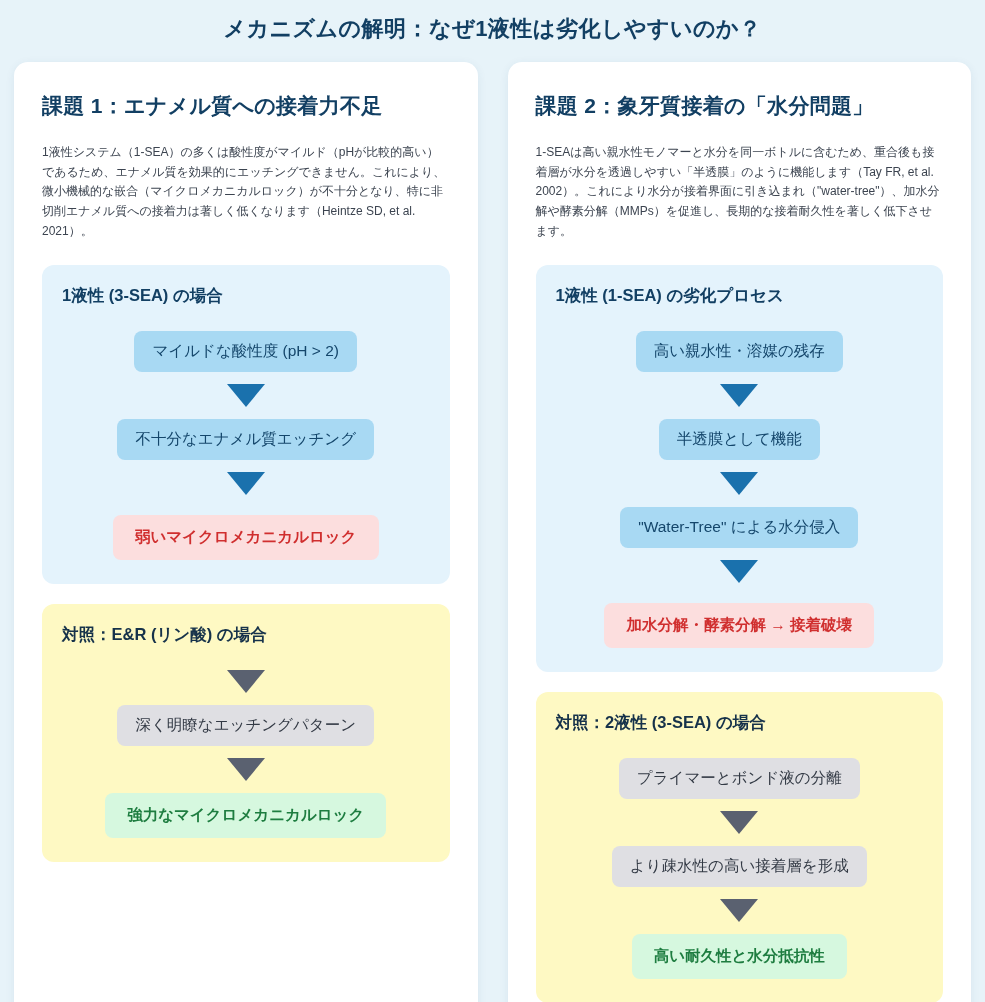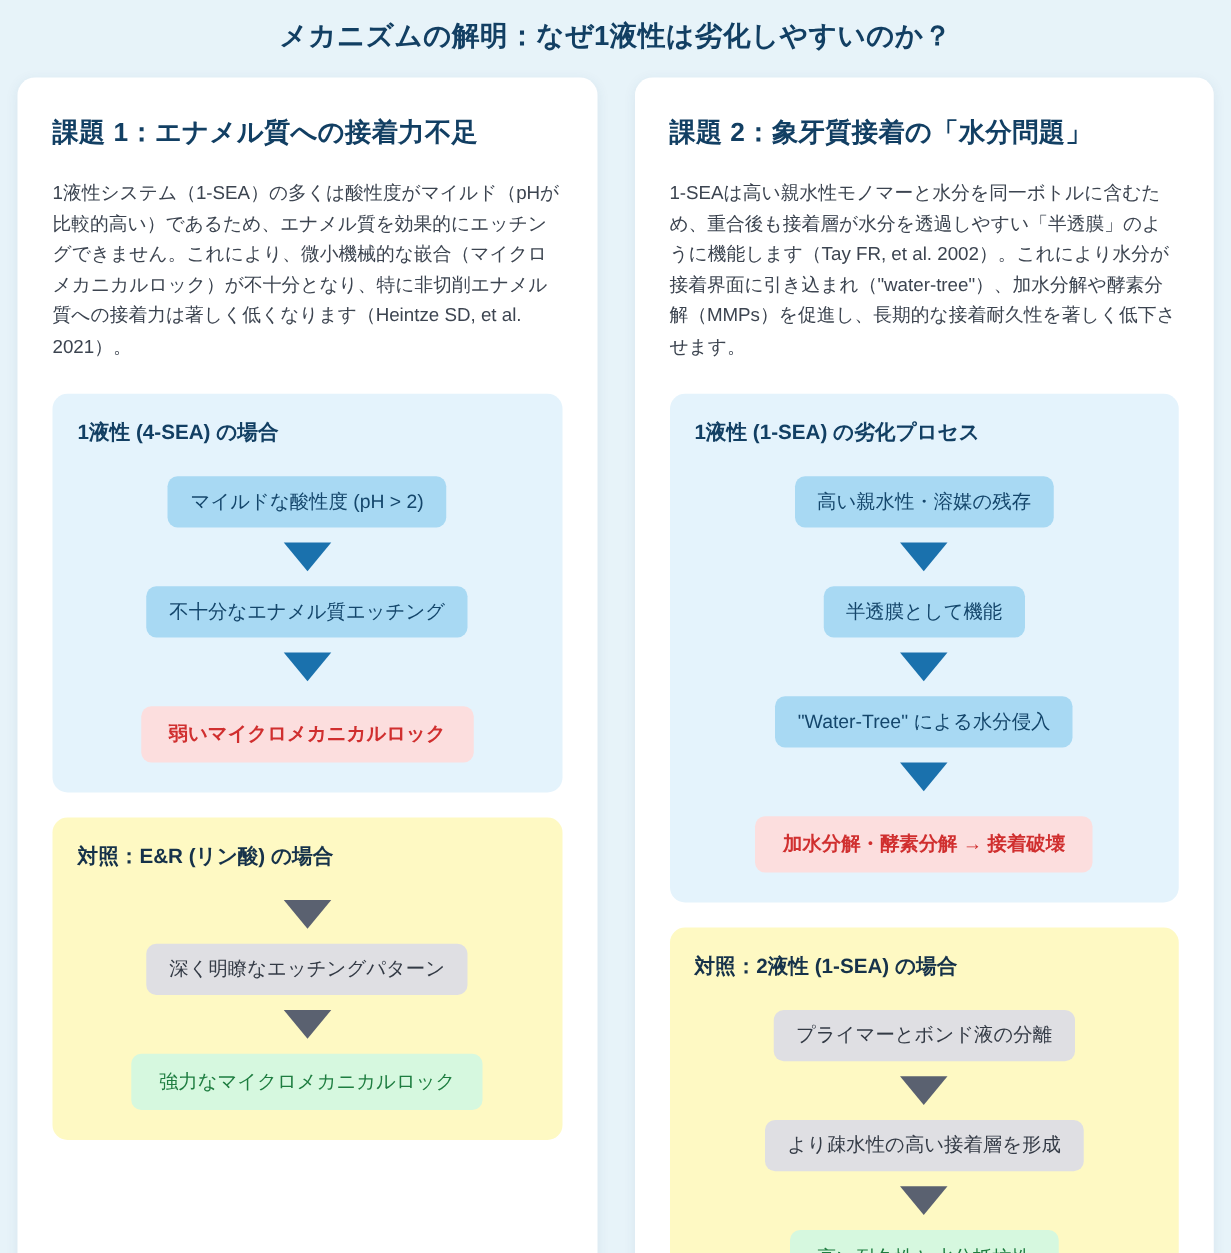--- a/index.html
+++ b/index.html
@@ -31,21 +31,21 @@
     padding: 30px 28px 28px;
   }
   .card-heading {
     font-size: 21px;
     font-weight: bold;
     color: #123f63;
     margin-bottom: 23px;
     letter-spacing: 0.3px;
   }
   .card-paragraph {
-    font-size: 15px;
+    font-size: 12px;
     line-height: 1.64;
     color: #3c4450;
     margin-bottom: 24px;
   }
   .panel {
     border-radius: 12px;
     padding: 20px 20px 24px;
     margin-bottom: 20px;
   }
   .panel.blue { background: #e4f3fc; }
@@ -66,21 +66,21 @@
     border-radius: 8px;
     padding: 10px 18px;
     font-size: 15.5px;
     margin-top: 12px;
     text-align: center;
     white-space: nowrap;
   }
   .step.blue  { background: #a8d9f3; color: #14466b; }
   .step.gray  { background: #dfdfe3; color: #333a45; }
   .step.red   { background: #fcdede; color: #d02f2f; font-weight: bold; padding: 12px 22px; margin-top: 20px; }
-  .step.green { background: #d6f8df; color: #1e7d40; font-weight: normal; padding: 12px 22px; }
+  .step.green { background: #d6f8df; color: #1e7d40; font-weight: bold; padding: 12px 22px; }
   .arrow {
     width: 0;
     height: 0;
     border-left: 19px solid transparent;
     border-right: 19px solid transparent;
     margin-top: 12px;
   }
   .arrow.blue { border-top: 23px solid #1a71ad; }
   .arrow.gray { border-top: 23px solid #5a6170; }
 </style>
@@ -89,21 +89,21 @@
 
 <h1 class="page-title">メカニズムの解明：なぜ1液性は劣化しやすいのか？</h1>
 
 <div class="cards-row">
 
   <section class="card">
     <h2 class="card-heading">課題 1：エナメル質への接着力不足</h2>
     <p class="card-paragraph">1液性システム（1-SEA）の多くは酸性度がマイルド（pHが比較的高い）であるため、エナメル質を効果的にエッチングできません。これにより、微小機械的な嵌合（マイクロメカニカルロック）が不十分となり、特に非切削エナメル質への接着力は著しく低くなります（Heintze SD, et al. 2021）。</p>
 
     <div class="panel blue">
-      <div class="panel-title">1液性 (4-SEA) の場合</div>
+      <div class="panel-title">1液性 (3-SEA) の場合</div>
       <div class="flow">
         <div class="step blue">マイルドな酸性度 (pH &gt; 2)</div>
         <div class="arrow blue"></div>
         <div class="step blue">不十分なエナメル質エッチング</div>
         <div class="arrow blue"></div>
         <div class="step red">弱いマイクロメカニカルロック</div>
       </div>
     </div>
 
     <div class="panel gray">
@@ -128,21 +128,21 @@
         <div class="arrow blue"></div>
         <div class="step blue">半透膜として機能</div>
         <div class="arrow blue"></div>
         <div class="step blue">"Water-Tree" による水分侵入</div>
         <div class="arrow blue"></div>
         <div class="step red">加水分解・酵素分解 → 接着破壊</div>
       </div>
     </div>
 
     <div class="panel gray">
-      <div class="panel-title">対照：2液性 (1-SEA) の場合</div>
+      <div class="panel-title">対照：2液性 (3-SEA) の場合</div>
       <div class="flow">
         <div class="step gray">プライマーとボンド液の分離</div>
         <div class="arrow gray"></div>
         <div class="step gray">より疎水性の高い接着層を形成</div>
         <div class="arrow gray"></div>
         <div class="step green">高い耐久性と水分抵抗性</div>
       </div>
     </div>
   </section>
 

